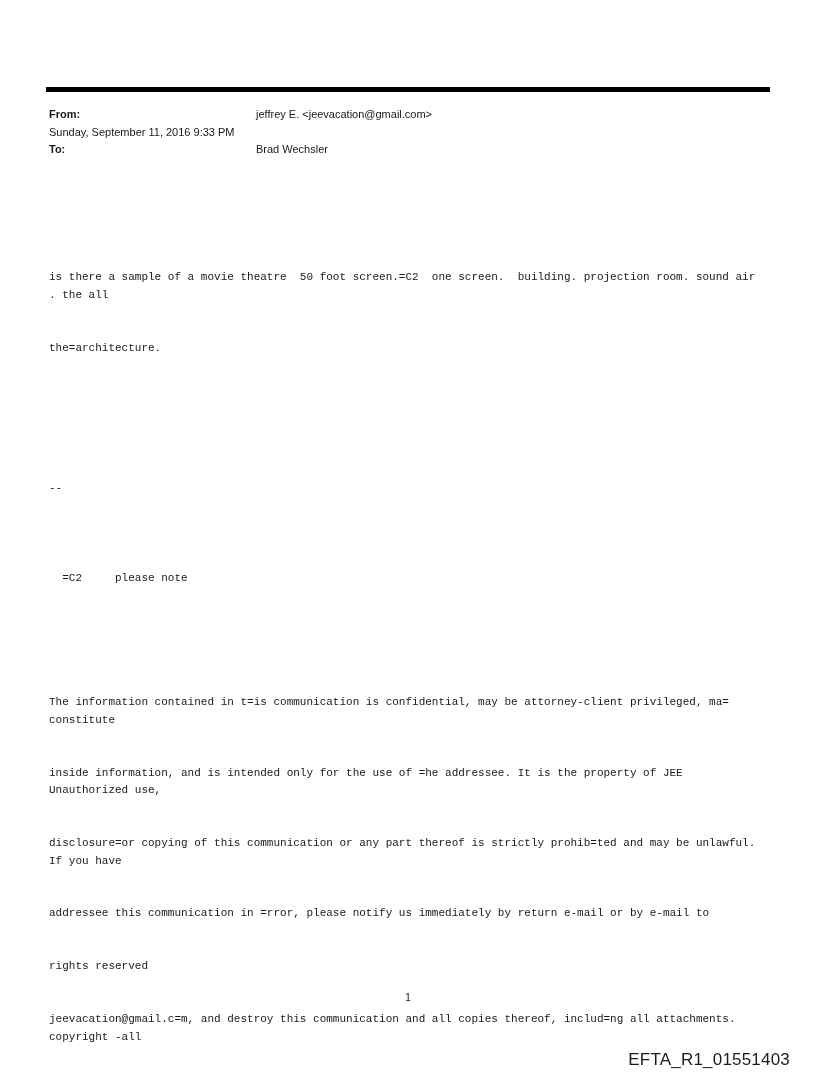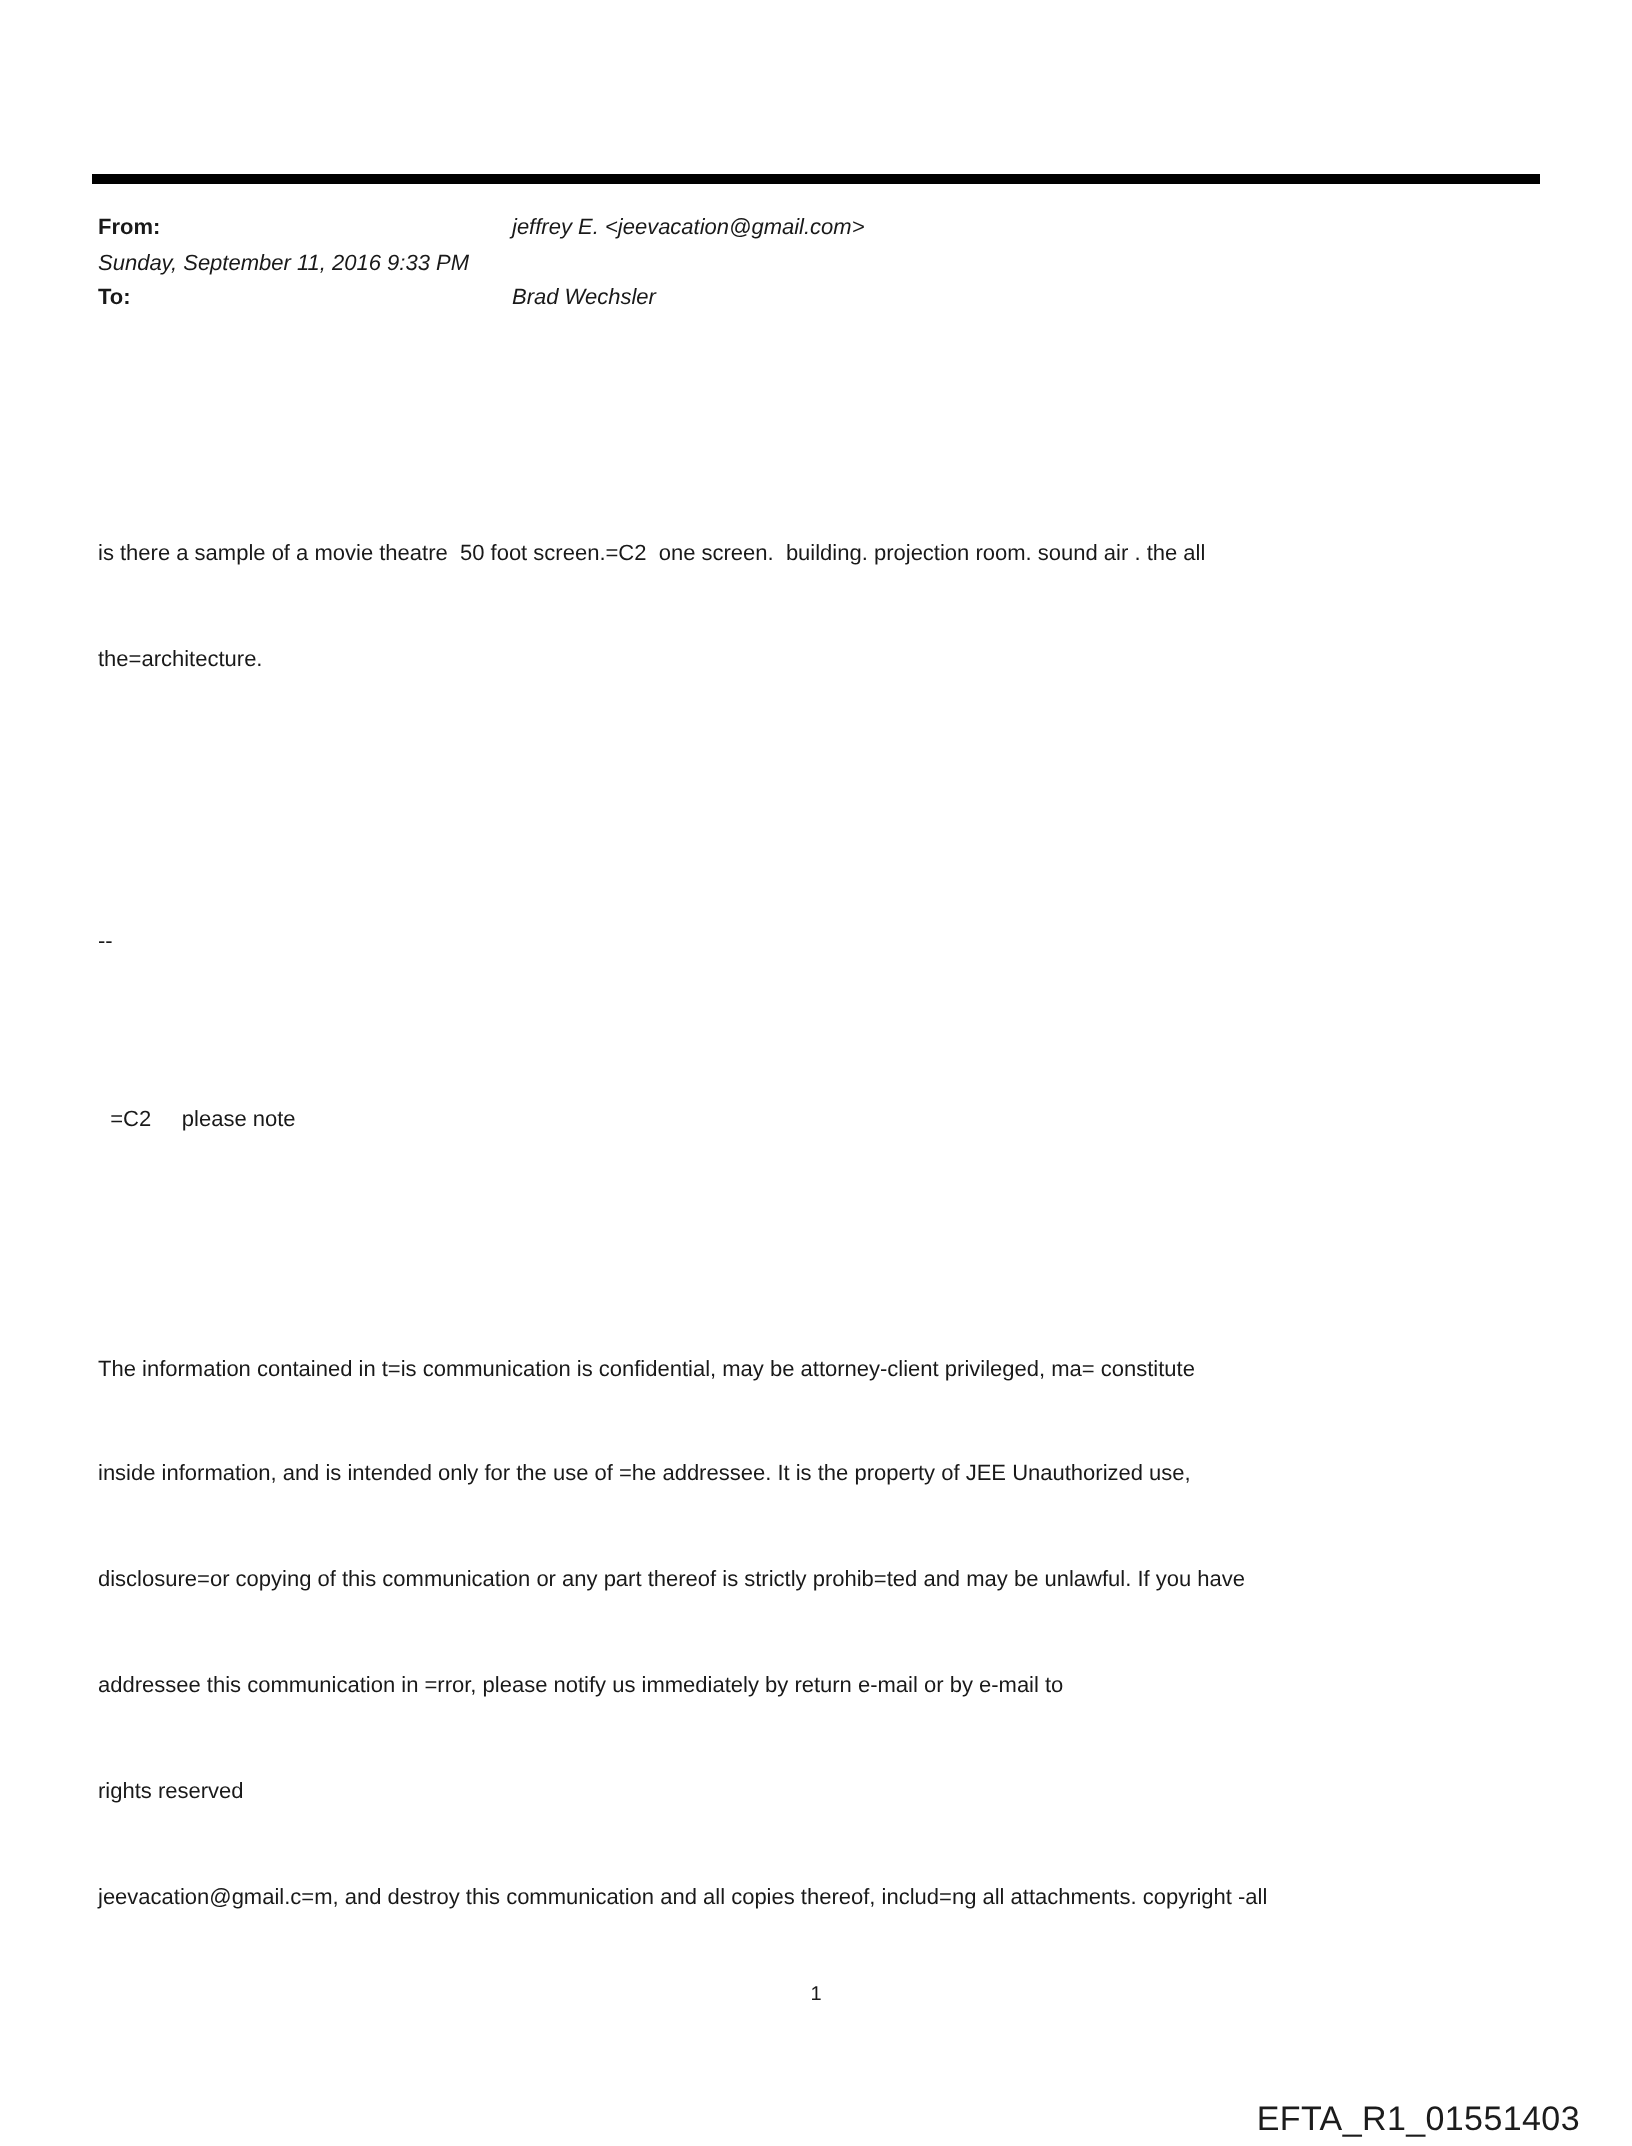--- a/index.html
+++ b/index.html
@@ -30,36 +30,36 @@
     top: 106px;
     font-size: 11px;
     line-height: 17.5px;
   }
   .header-row { display: flex; }
   .header-label {
     width: 207px;
     font-weight: bold;
     flex: 0 0 auto;
   }
-  .header-value { flex: 1 1 auto; font-style: italic; }
+  .header-value { flex: 1 1 auto; }
   .content {
     position: absolute;
     left: 49px;
     top: 199px;
     width: 716px;
     font-size: 11px;
     line-height: 17.6px;
     white-space: pre-wrap;
   }
   .message-para { margin: 0; }
   .sig-dashes { margin-top: 35px; }
   .note-line { margin-top: 19px; }
   .disclaimer { margin-top: 19px; }
   .metadata { margin-top: 18px; }
-  .line { min-height: 17.6px; }
+  .line { min-height: 17.6px; font-family: Liberation Mono, monospace; }
   .page-number {
     position: absolute;
     left: 46px;
     top: 992px;
     width: 724px;
     text-align: center;
     font-size: 10px;
   }
   .bates {
     position: absolute;

